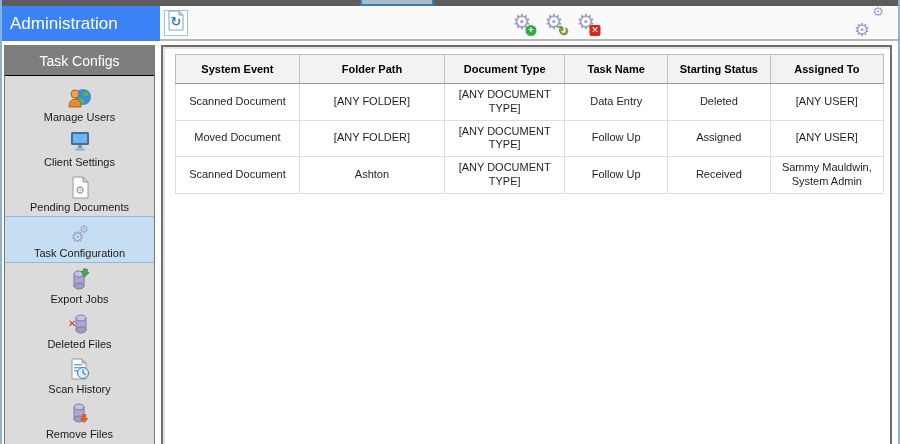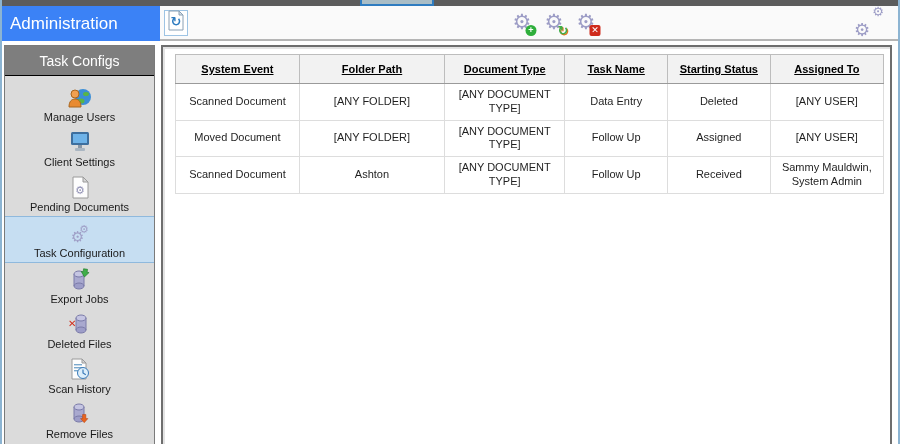--- a/index.html
+++ b/index.html
@@ -69,21 +69,21 @@
     flex:1; margin-left:6px; margin-right:4px; border:2px solid #6e6e6e; border-bottom:none;
     background:#ffffff; overflow:hidden;
     box-shadow: inset 2px 2px 0 #e3e3e3;
   }
   table.task-table {
     border-collapse:collapse; width:calc(100% - 18px); margin:7px 6px 0 12px;
     font-size:11px; table-layout:fixed;
   }
   .task-table th {
     background:#f2f2f2; font-weight:bold; color:#000; padding:4px 2px;
-    border:1px solid #bdbdbd; border-bottom:1px solid #9a9a9a; text-align:center;text-decoration:underline;
+    border:1px solid #bdbdbd; border-bottom:1px solid #9a9a9a; text-align:center;
   }
   .task-table td {
     border:1px solid #dddddd; border-top:none; text-align:center; color:#1f1f1f;
     padding:4px 2px; line-height:1.25;
   }
   .task-table tr { height:29px; }
   .task-table { border:1px solid #a6a6a6; }
 </style>
 </head>
 <body>

